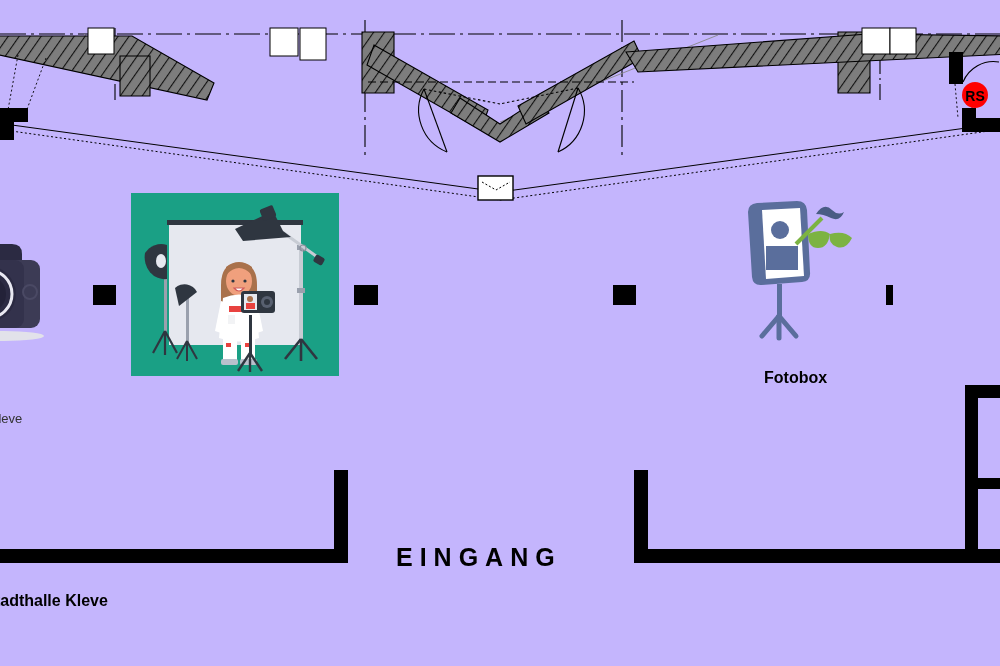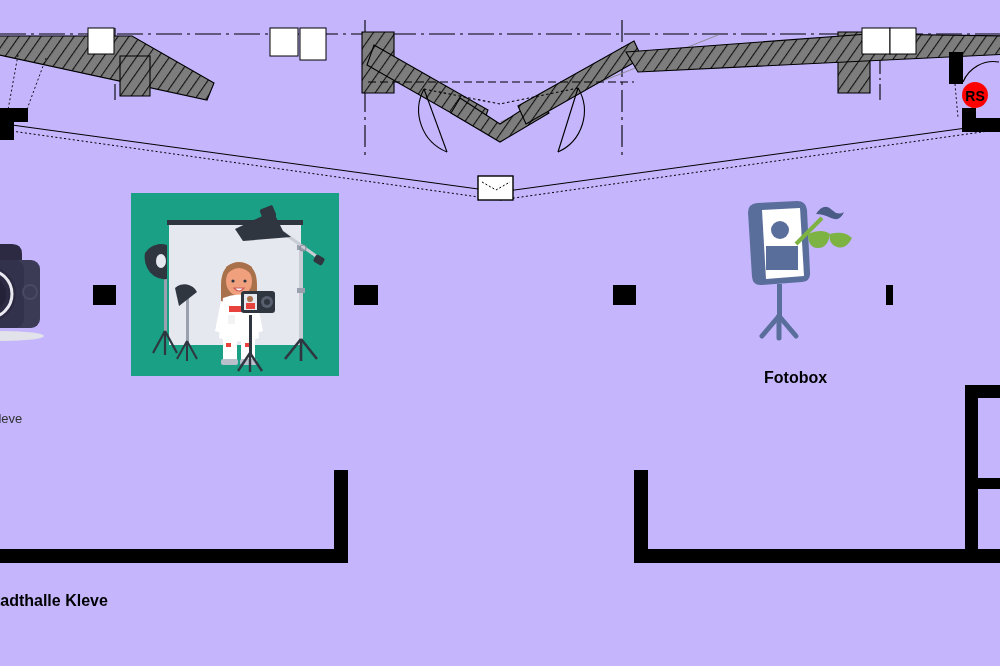--- a/index.html
+++ b/index.html
@@ -279,16 +279,17 @@
 
   <div class="marker-sq" style="left:93px;top:285px;width:23px;height:20px"></div>
   <div class="marker-sq" style="left:354px;top:285px;width:24px;height:20px"></div>
   <div class="marker-sq" style="left:613px;top:285px;width:23px;height:20px"></div>
   <div class="marker-sq" style="left:886px;top:285px;width:7px;height:20px"></div>
 
   <div class="overlay-text" id="booth-sub">nges Kleve</div>
 
   <div class="overlay-text" id="fotobox-label">Fotobox</div>
 
+  <div class="overlay-text" id="eingang-label">EINGANG</div>
 
   <div class="overlay-text" id="floor-caption">ss Stadthalle Kleve</div>
 
 </div>
 
 </body></html>

